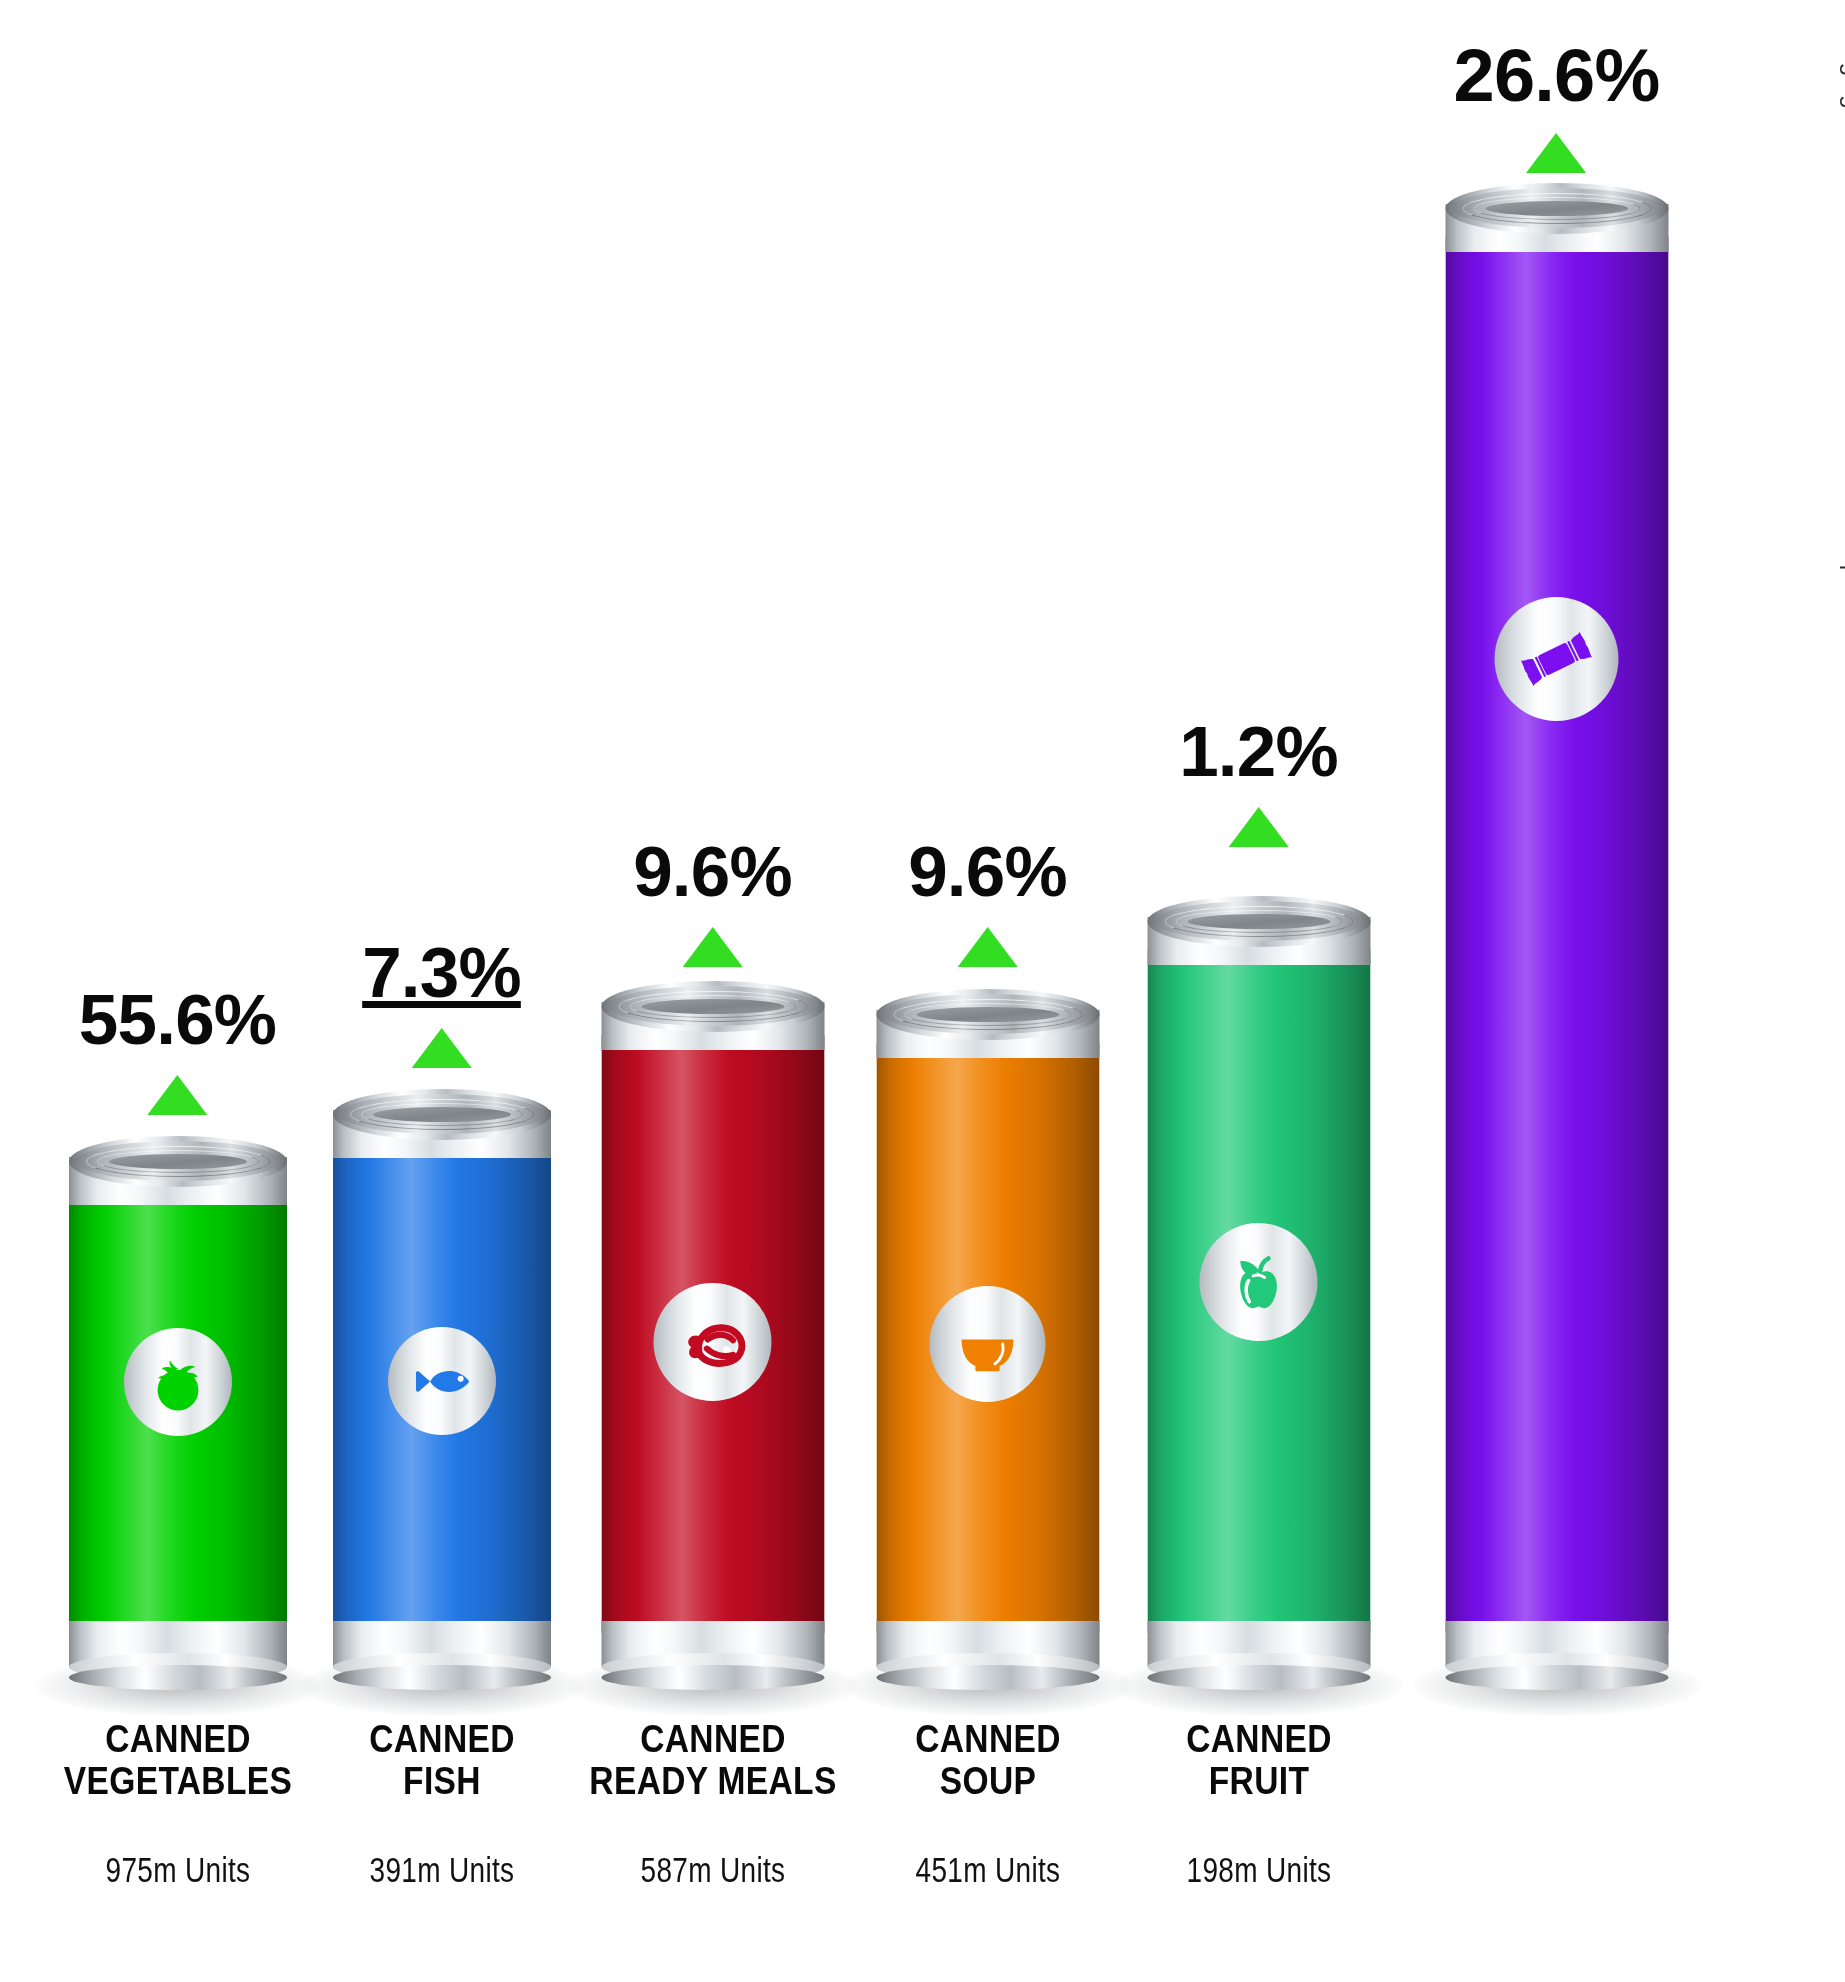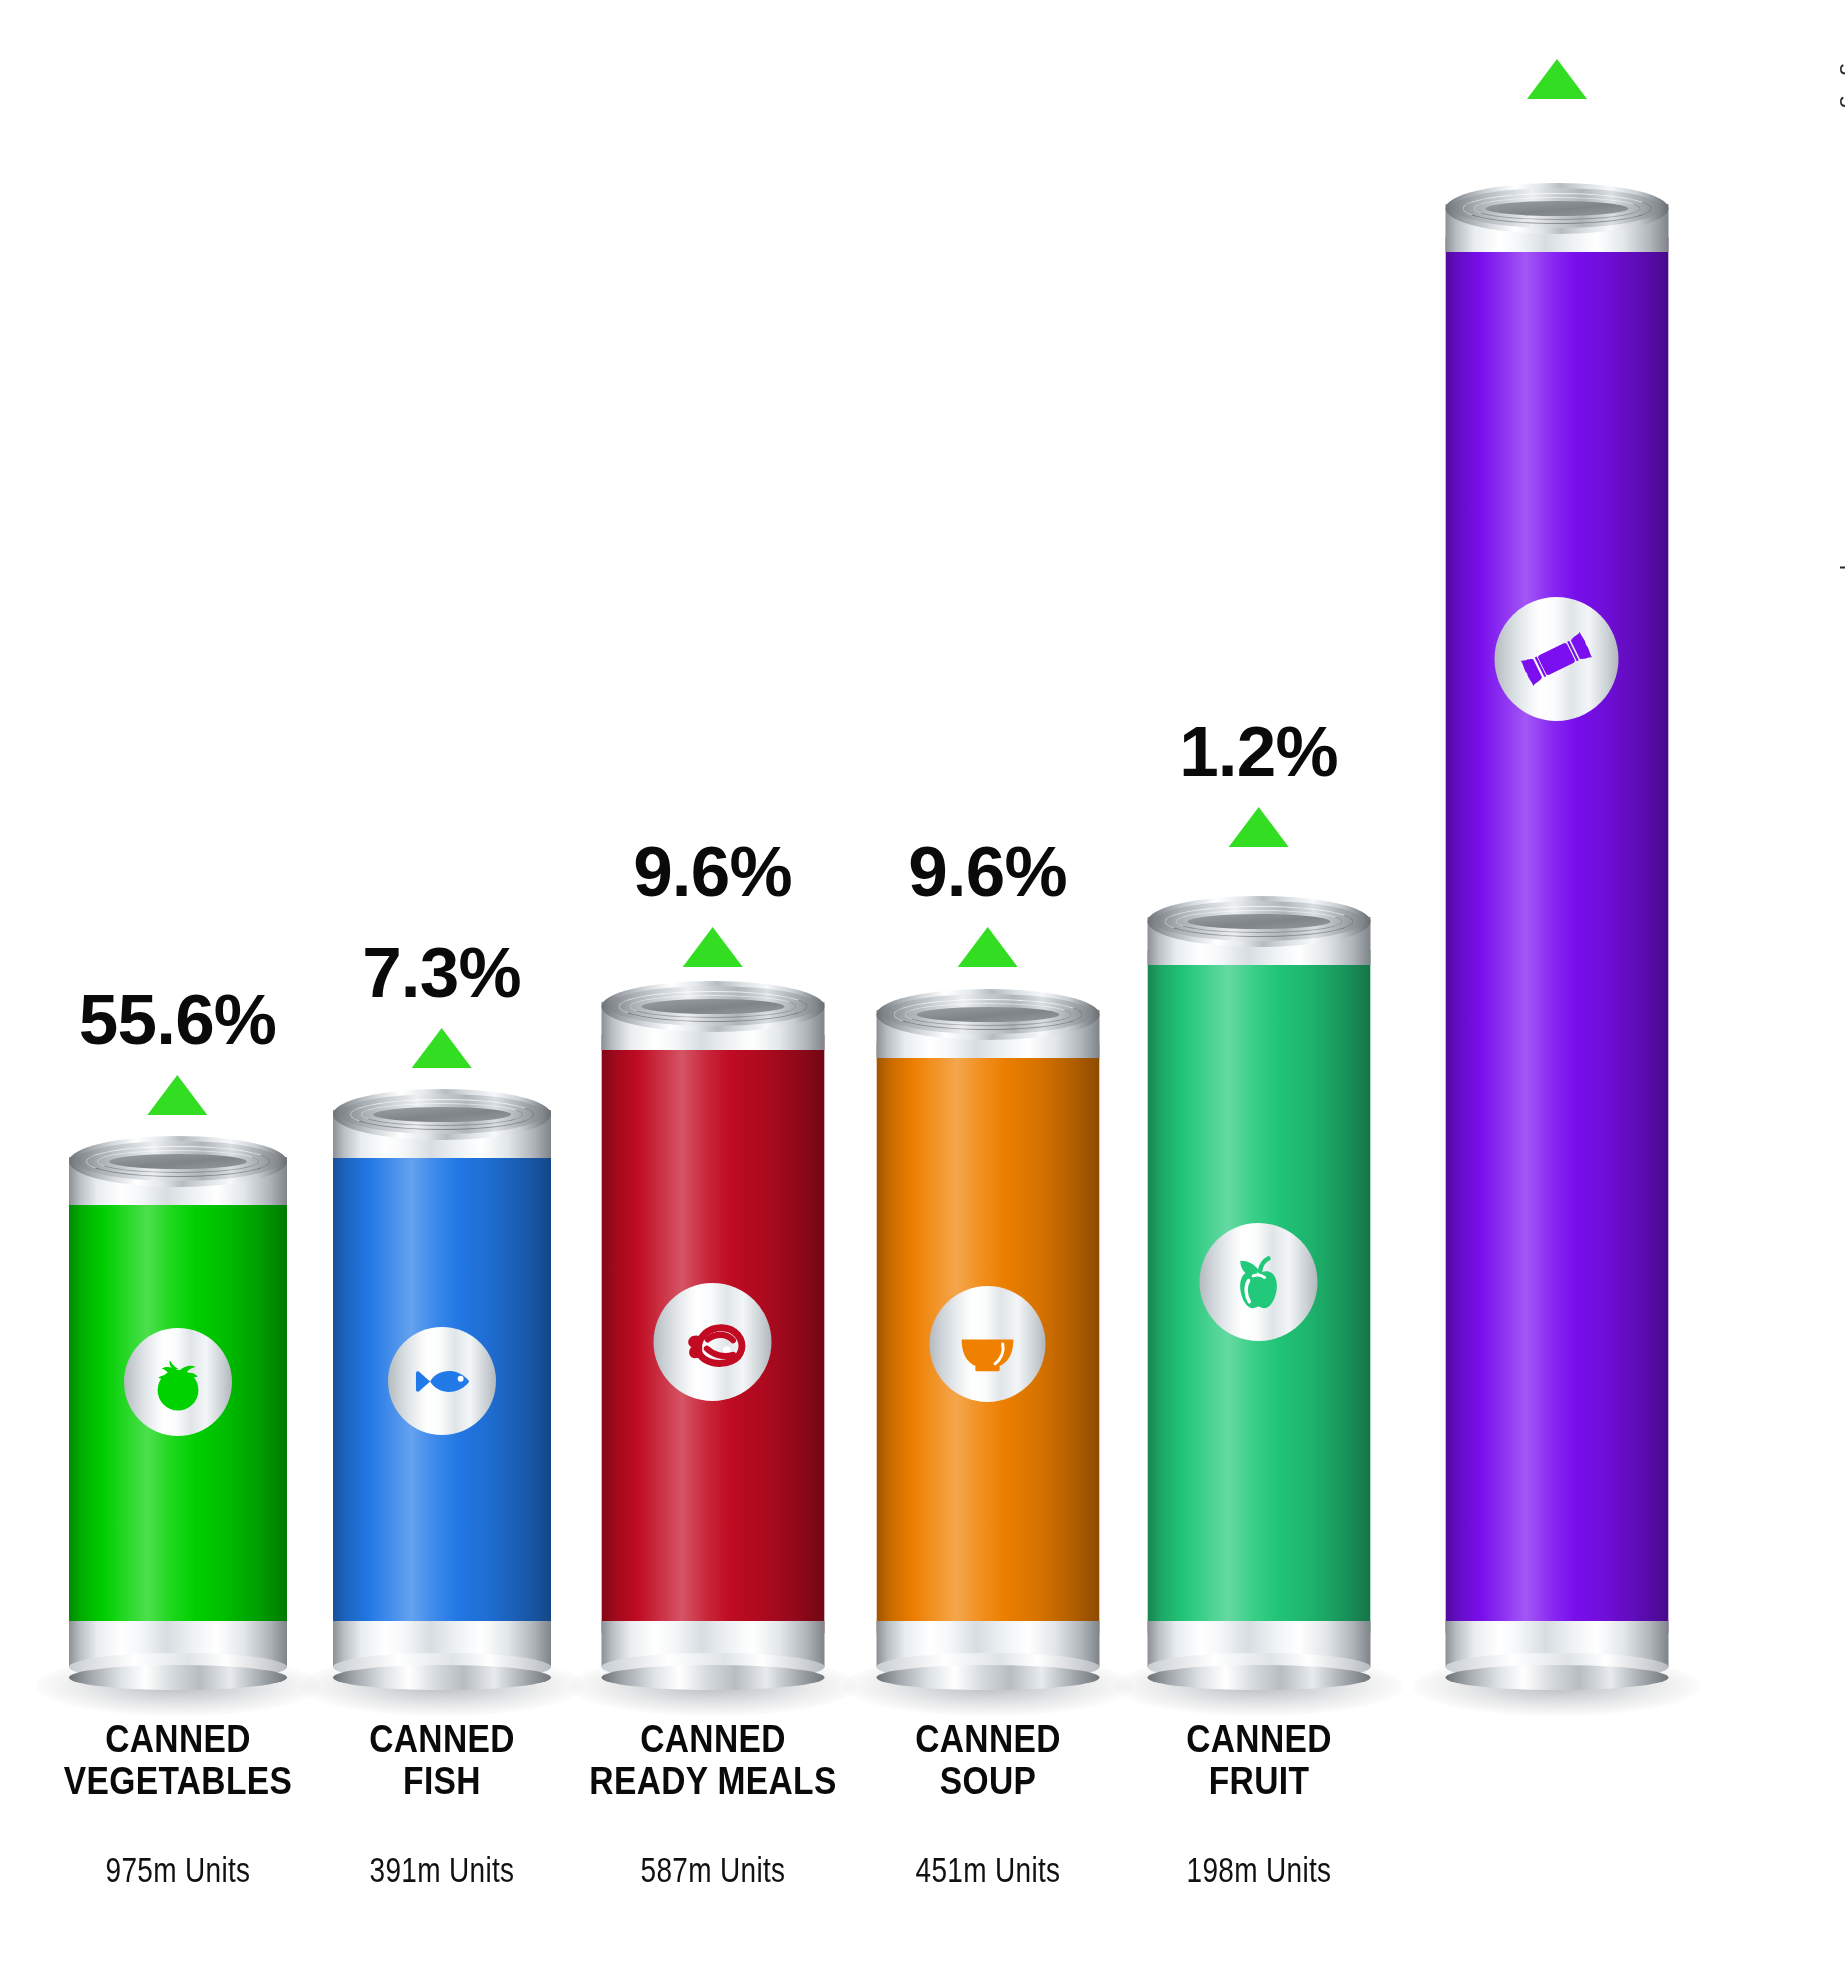--- a/index.html
+++ b/index.html
@@ -243,21 +243,21 @@
     <div class="caption" style="top:1718px;">
       <div class="cat-name">CANNED</div>
       <div class="cat-name">VEGETABLES</div>
       <div class="cat-units">975m Units</div>
     </div>
   </div>
 
   <div class="col" style="left:310px; width:263px; height:1983px;">
 
     <div class="pct-block" style="top:937px;">
-      <div class="pct-value" style="font-size:71px;">7.3%</div>
+      <div class="pct-value" style="font-size:71px;text-decoration:underline;">7.3%</div>
       <div class="pct-arrow"></div>
     </div>
 
     <div class="can" style="width:218px; height:612px; bottom:290px;">
       <div class="can-shadow" style="left:-33px; right:-33px; bottom:-23px; height:60px;"></div>
 
       <div class="can-body" style="top:62px; bottom:60px;">
         <div class="can-body-fill" style="background:#2279E8;"></div>
         <div class="cyl-shade"></div>
       </div>
@@ -423,20 +423,21 @@
     <div class="caption" style="top:1718px;">
       <div class="cat-name">CANNED</div>
       <div class="cat-name">FRUIT</div>
       <div class="cat-units">198m Units</div>
     </div>
   </div>
 
   <div class="col" style="left:1394px; width:325px; height:1983px;">
 
     <div class="pct-block" style="top:39px;">
+      <div class="pct-value" style="font-size:74px;">26.6%</div>
       <div class="pct-arrow"></div>
     </div>
 
     <div class="can" style="width:223px; height:1518px; bottom:290px;">
       <div class="can-shadow" style="left:-33px; right:-33px; bottom:-23px; height:60px;"></div>
 
       <div class="can-body" style="top:62px; bottom:60px;">
         <div class="can-body-fill" style="background:#7B0FF0;"></div>
         <div class="cyl-shade"></div>
       </div>

